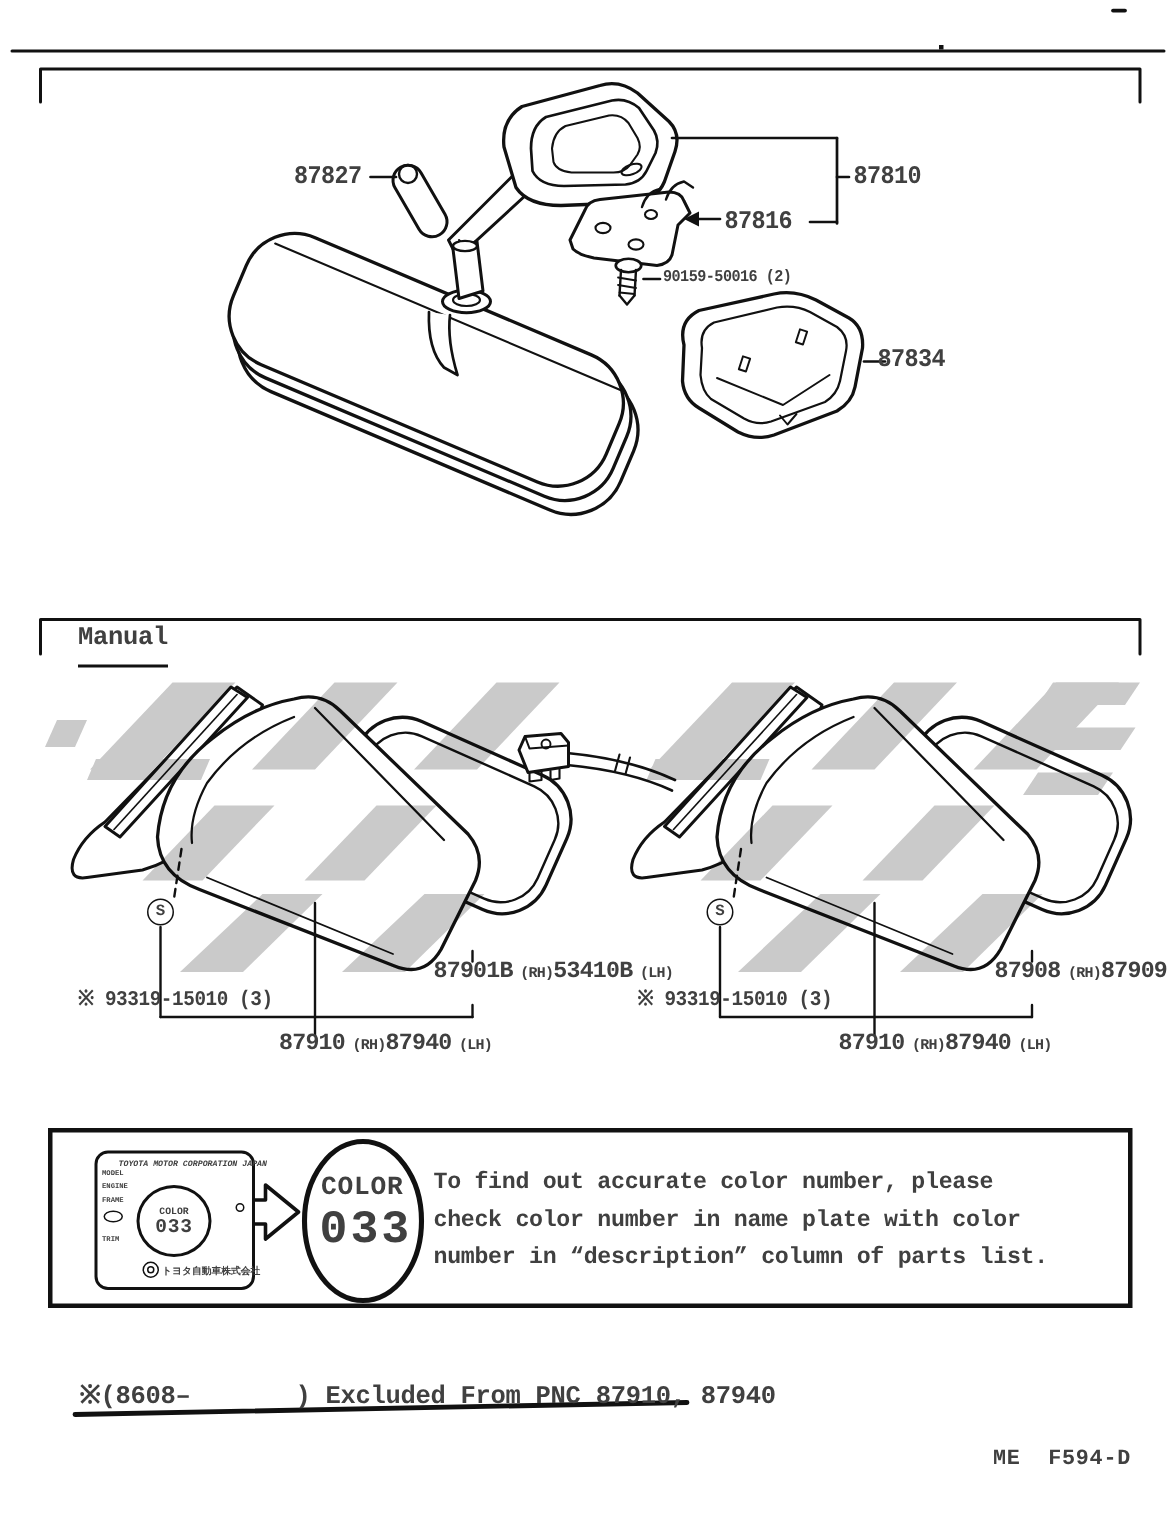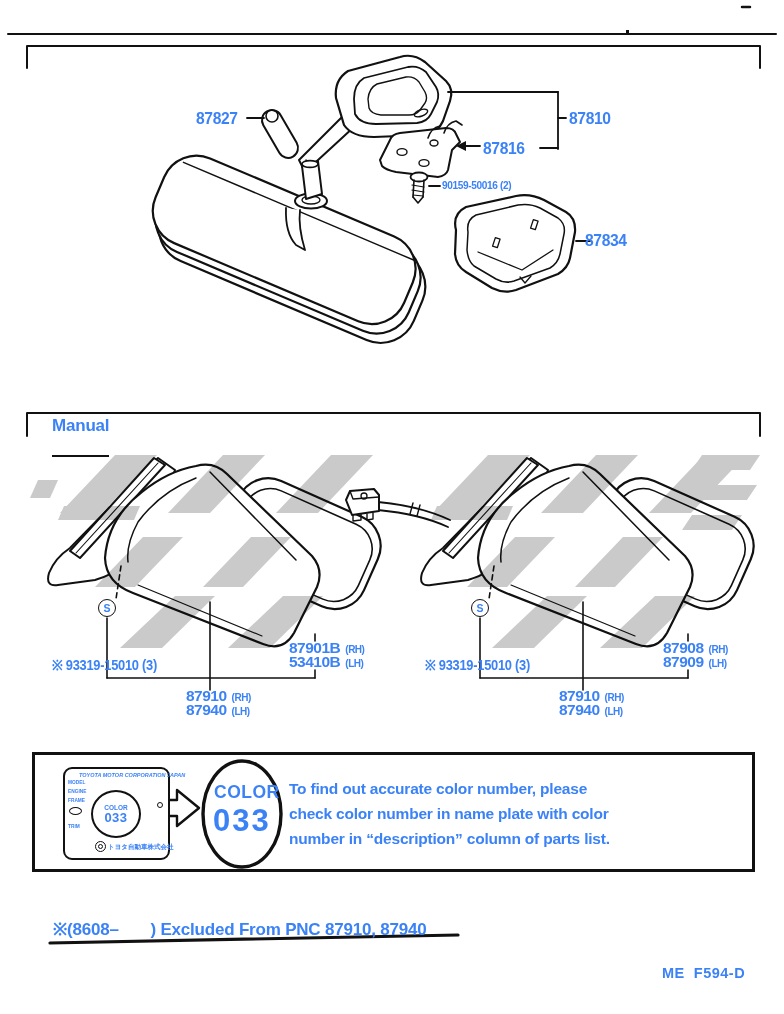--- a/index.html
+++ b/index.html
@@ -1,25 +1,25 @@
 <!DOCTYPE html>
 <html><head>
 <meta charset="utf-8">
 <style>
   html,body{margin:0;padding:0;background:#f3f3f3}
   .page{position:relative;width:784px;height:1014px;background:#fff;
-        font-family:Liberation Sans, sans-serif;color:#3b82f6;overflow:hidden}
+        font-family:Liberation Mono, monospace;color:#404040;overflow:hidden}
   .abs{position:absolute}
   .pn{font-weight:700;font-size:17px;letter-spacing:-0.4px;white-space:nowrap}
   .pn-s{font-weight:700;font-size:11px;letter-spacing:-0.4px;white-space:nowrap}
   .cond{display:inline-block;transform:scaleX(0.92);transform-origin:0 50%}
   .heading{font-weight:700;font-size:17px;letter-spacing:-0.2px;border-bottom:2.5px solid #111;
-           padding-bottom:19px;white-space:nowrap}
+           padding-bottom:8px;white-space:nowrap}
   .ref{font-weight:700;font-size:14px;letter-spacing:-0.3px;white-space:nowrap}
-  .lblcol{display:flex;flex-direction:column}
+  .lblcol{display:flex;flex-direction:row}
   .row{display:flex;align-items:baseline;gap:5px;line-height:13.5px;height:14px;white-space:nowrap}
   .row .num{font-weight:700;font-size:15.5px;letter-spacing:-0.5px}
   .row .hand{font-weight:700;font-size:10px;letter-spacing:-0.5px}
   .smark{width:16px;height:16px;border:1.7px solid #111;border-radius:50%;
          font-size:10.5px;font-weight:700;display:flex;align-items:center;justify-content:center;
          background:#fff}
   .colorbox{border:3px solid #111}
   .plate{border:2px solid #111;border-radius:9px;background:#fff}
   .plate-h{position:absolute;left:14px;top:3px;font-size:5.5px;font-weight:700;font-style:italic;
            letter-spacing:0;white-space:nowrap}

